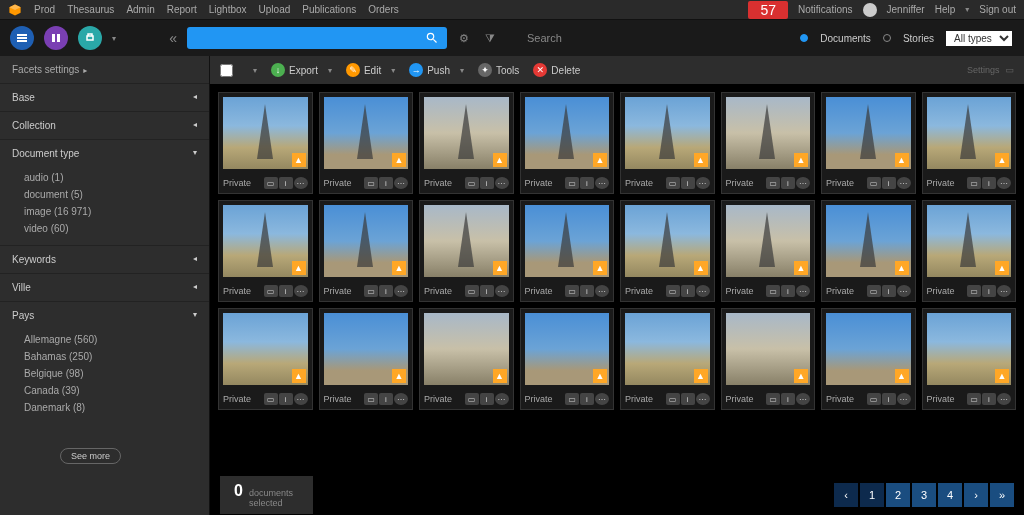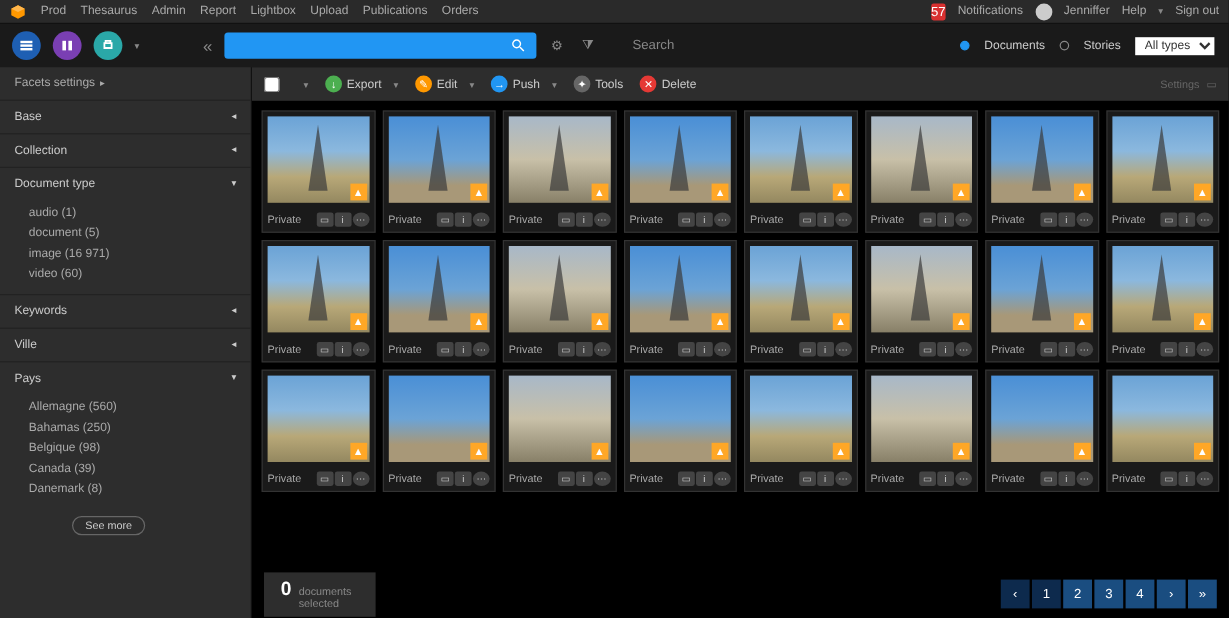--- a/index.html
+++ b/index.html
@@ -3,21 +3,21 @@
 <meta charset="utf-8">
 <style>
 * { margin: 0; padding: 0; box-sizing: border-box; font-family: Arial, sans-serif; }
 body { background: #1a1a1a; color: #ccc; width: 1024px; height: 515px; overflow: hidden; font-size: 11px; }
 
 
 .topbar { height: 20px; background: #2a2a2a; display: flex; align-items: center; padding: 0 8px; border-bottom: 1px solid #111; }
 .topbar-left { display: flex; gap: 12px; align-items: center; }
 .topbar-left a { color: #aaa; font-size: 10px; text-decoration: none; }
 .topbar-right { margin-left: auto; display: flex; gap: 10px; align-items: center; font-size: 10px; color: #aaa; }
-.notif-badge { background: #d93030; color: #fff; padding: 1px 0; font-size: 11px; border-radius: 2px; }
+.notif-badge { background: #d93030; color: #fff; padding: 1px 12px; font-size: 14px; border-radius: 2px; }
 .avatar { width: 14px; height: 14px; background: #ccc; border-radius: 50%; display: inline-block; }
 .logo-cube { width: 14px; height: 14px; display: inline-block; }
 
 
 .toolbar { height: 36px; background: #1a1a1a; display: flex; align-items: center; }
 .tool-icons { width: 187px; display: flex; align-items: center; gap: 10px; padding-left: 10px; }
 .tool-icon { width: 24px; height: 24px; border-radius: 50%; display: flex; align-items: center; justify-content: center; font-size: 12px; color: #fff; }
 .ti-blue { background: #1e5fb3; }
 .ti-purple { background: #7a3fb3; }
 .ti-teal { background: #2aa8a8; }
@@ -36,21 +36,21 @@
 .main { display: flex; height: calc(515px - 56px); }
 .sidebar { width: 210px; background: #2d2d2d; overflow-y: auto; border-right: 1px solid #111; }
 .content { flex: 1; display: flex; flex-direction: column; background: #000; }
 
 
 .facets-head { padding: 8px 12px; font-size: 10px; color: #aaa; display: flex; align-items: center; gap: 4px; }
 .facet-group { border-top: 1px solid #222; }
 .facet-title { padding: 8px 12px; font-size: 10px; color: #ccc; display: flex; justify-content: space-between; cursor: pointer; }
 .facet-items { padding: 2px 0 8px 24px; }
 .facet-items div { font-size: 10px; color: #aaa; padding: 3px 0; }
-.see-more { margin: 6px 0 6px 60px; border: 1px solid #666; background: transparent; color: #ccc; font-size: 9px; padding: 2px 10px; border-radius: 8px; cursor: pointer; }
+.see-more { margin: 24px 0 6px 60px; border: 1px solid #666; background: transparent; color: #ccc; font-size: 9px; padding: 2px 10px; border-radius: 8px; cursor: pointer; }
 
 
 .actionbar { height: 28px; background: #2d2d2d; display: flex; align-items: center; padding: 0 10px; gap: 14px; font-size: 10px; color: #ccc; }
 .act-item { display: flex; align-items: center; gap: 4px; }
 .act-circle { width: 14px; height: 14px; border-radius: 50%; display: flex; align-items: center; justify-content: center; font-size: 9px; color: #fff; }
 .ac-green { background: #4caf50; }
 .ac-orange { background: #ff9800; }
 .ac-blue { background: #2196f3; }
 .ac-gray { background: #666; }
 .ac-red { background: #e53935; }

